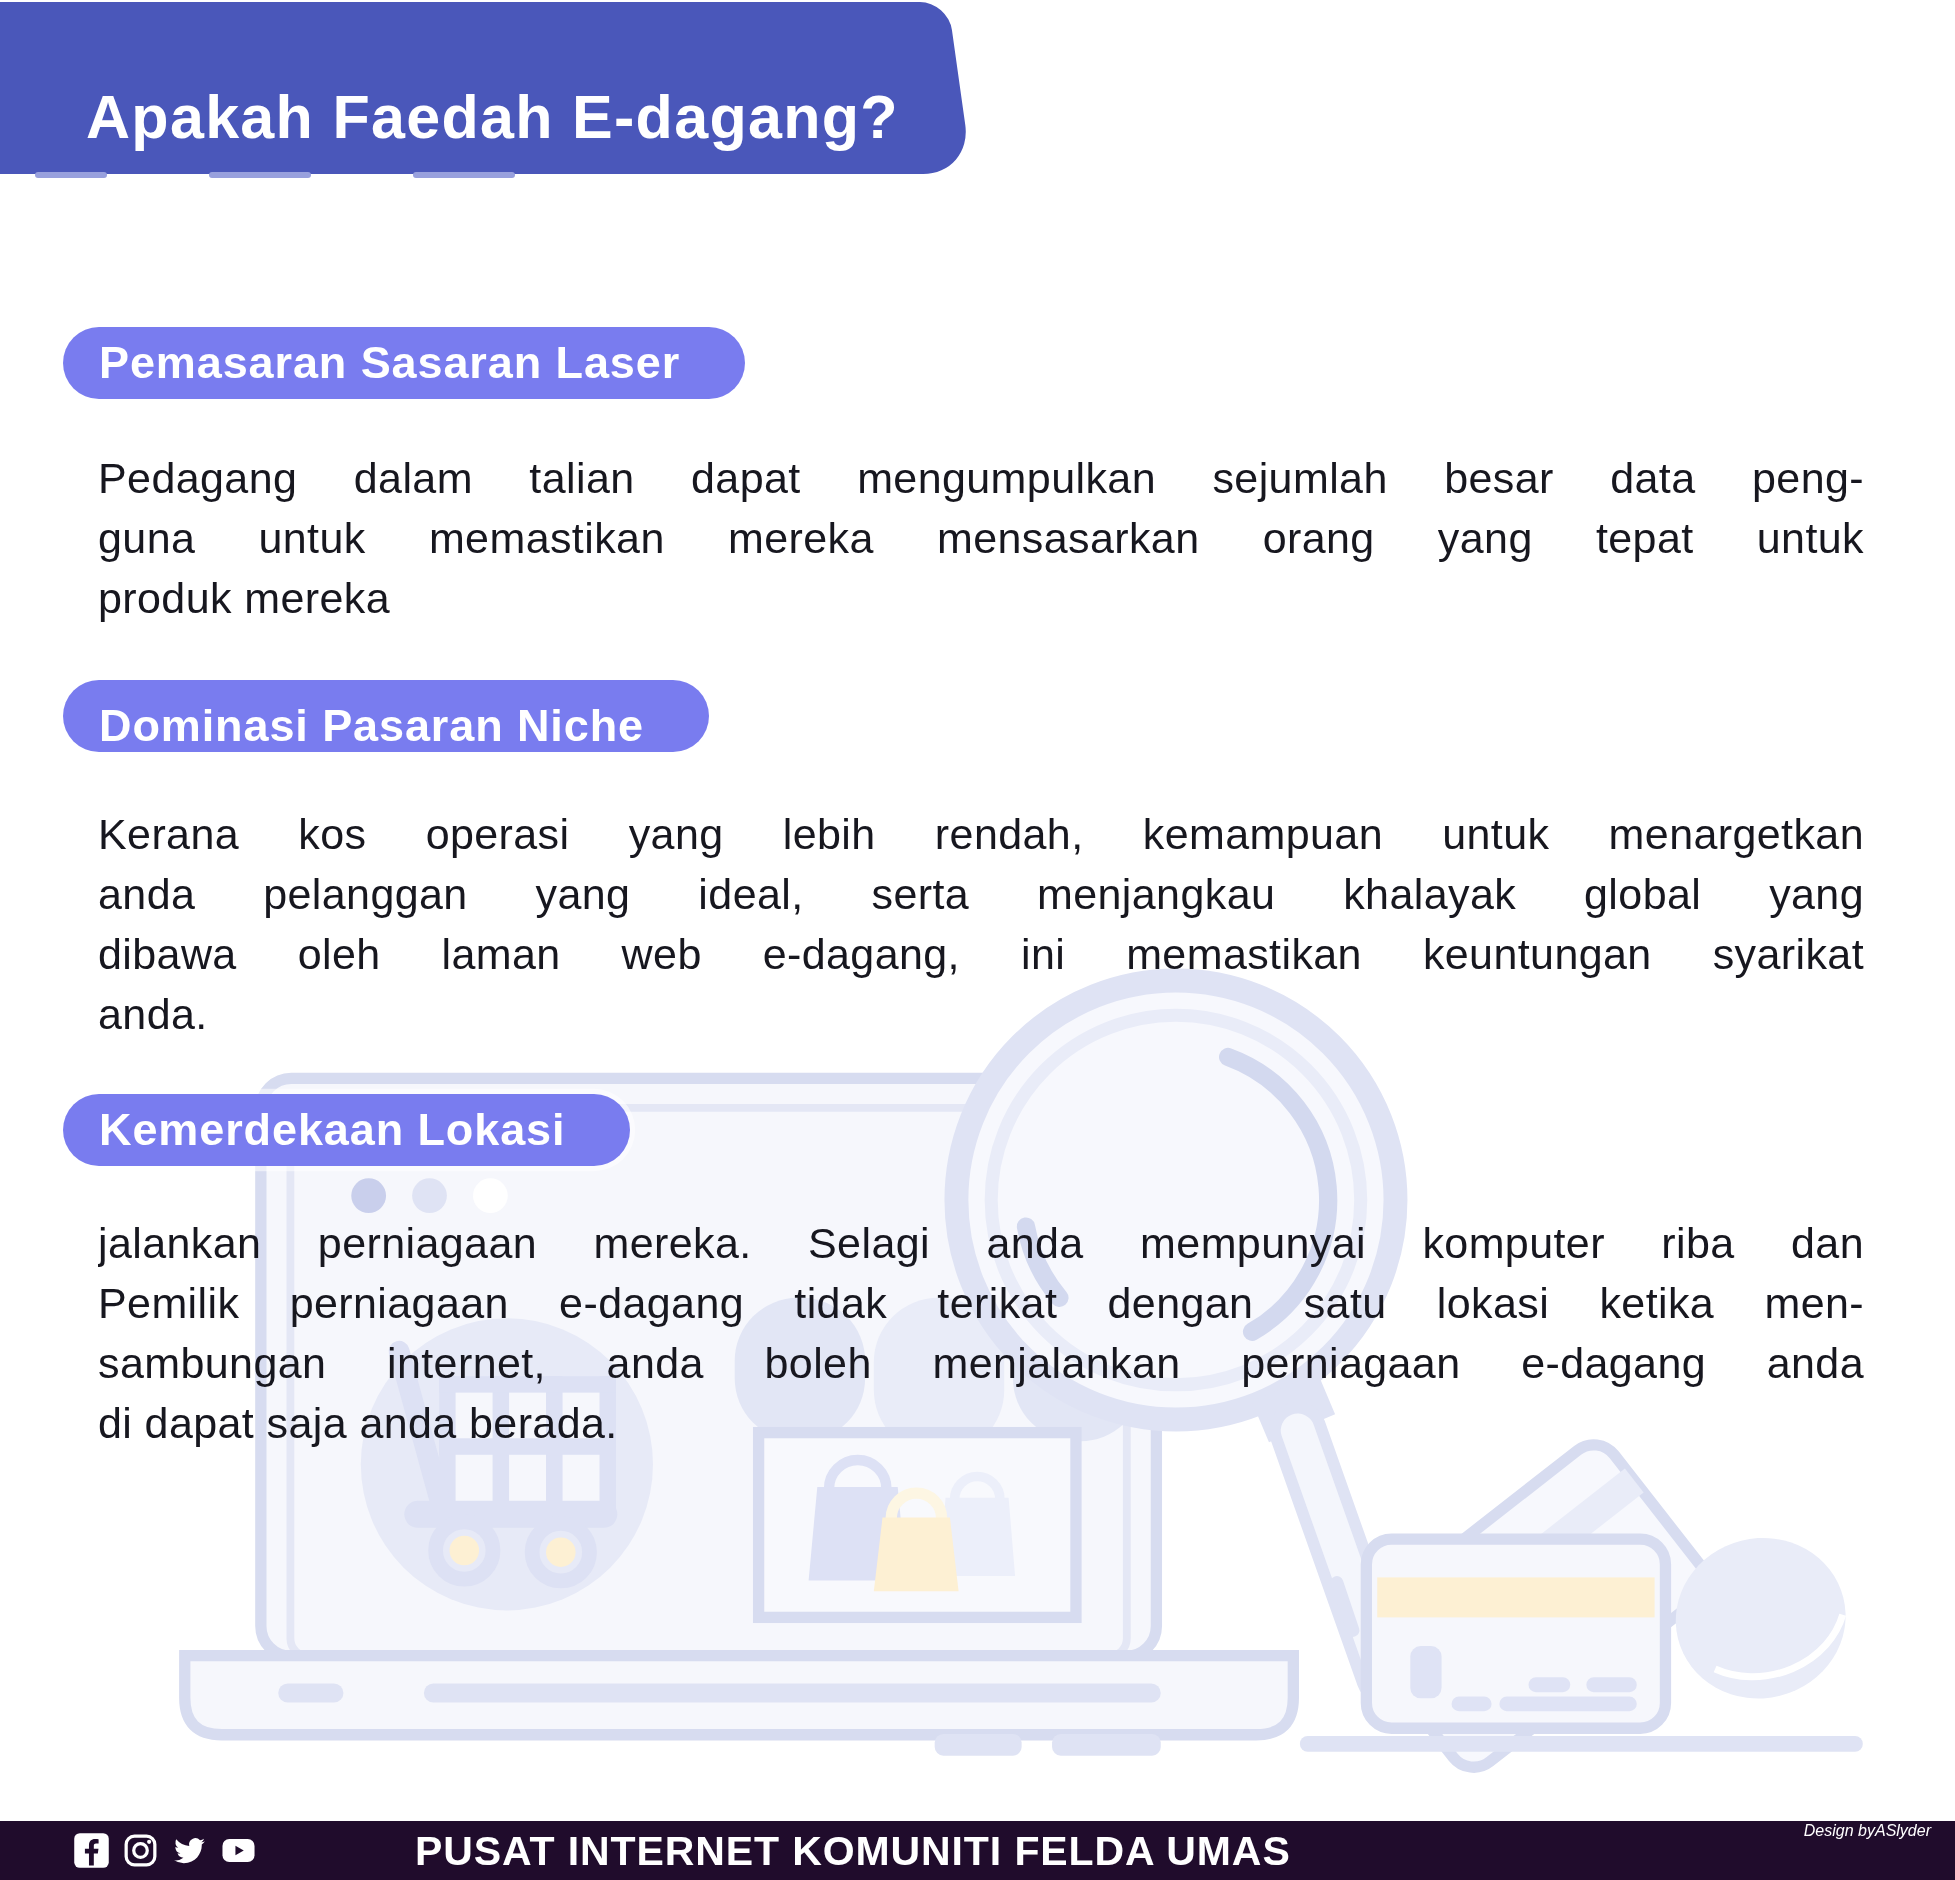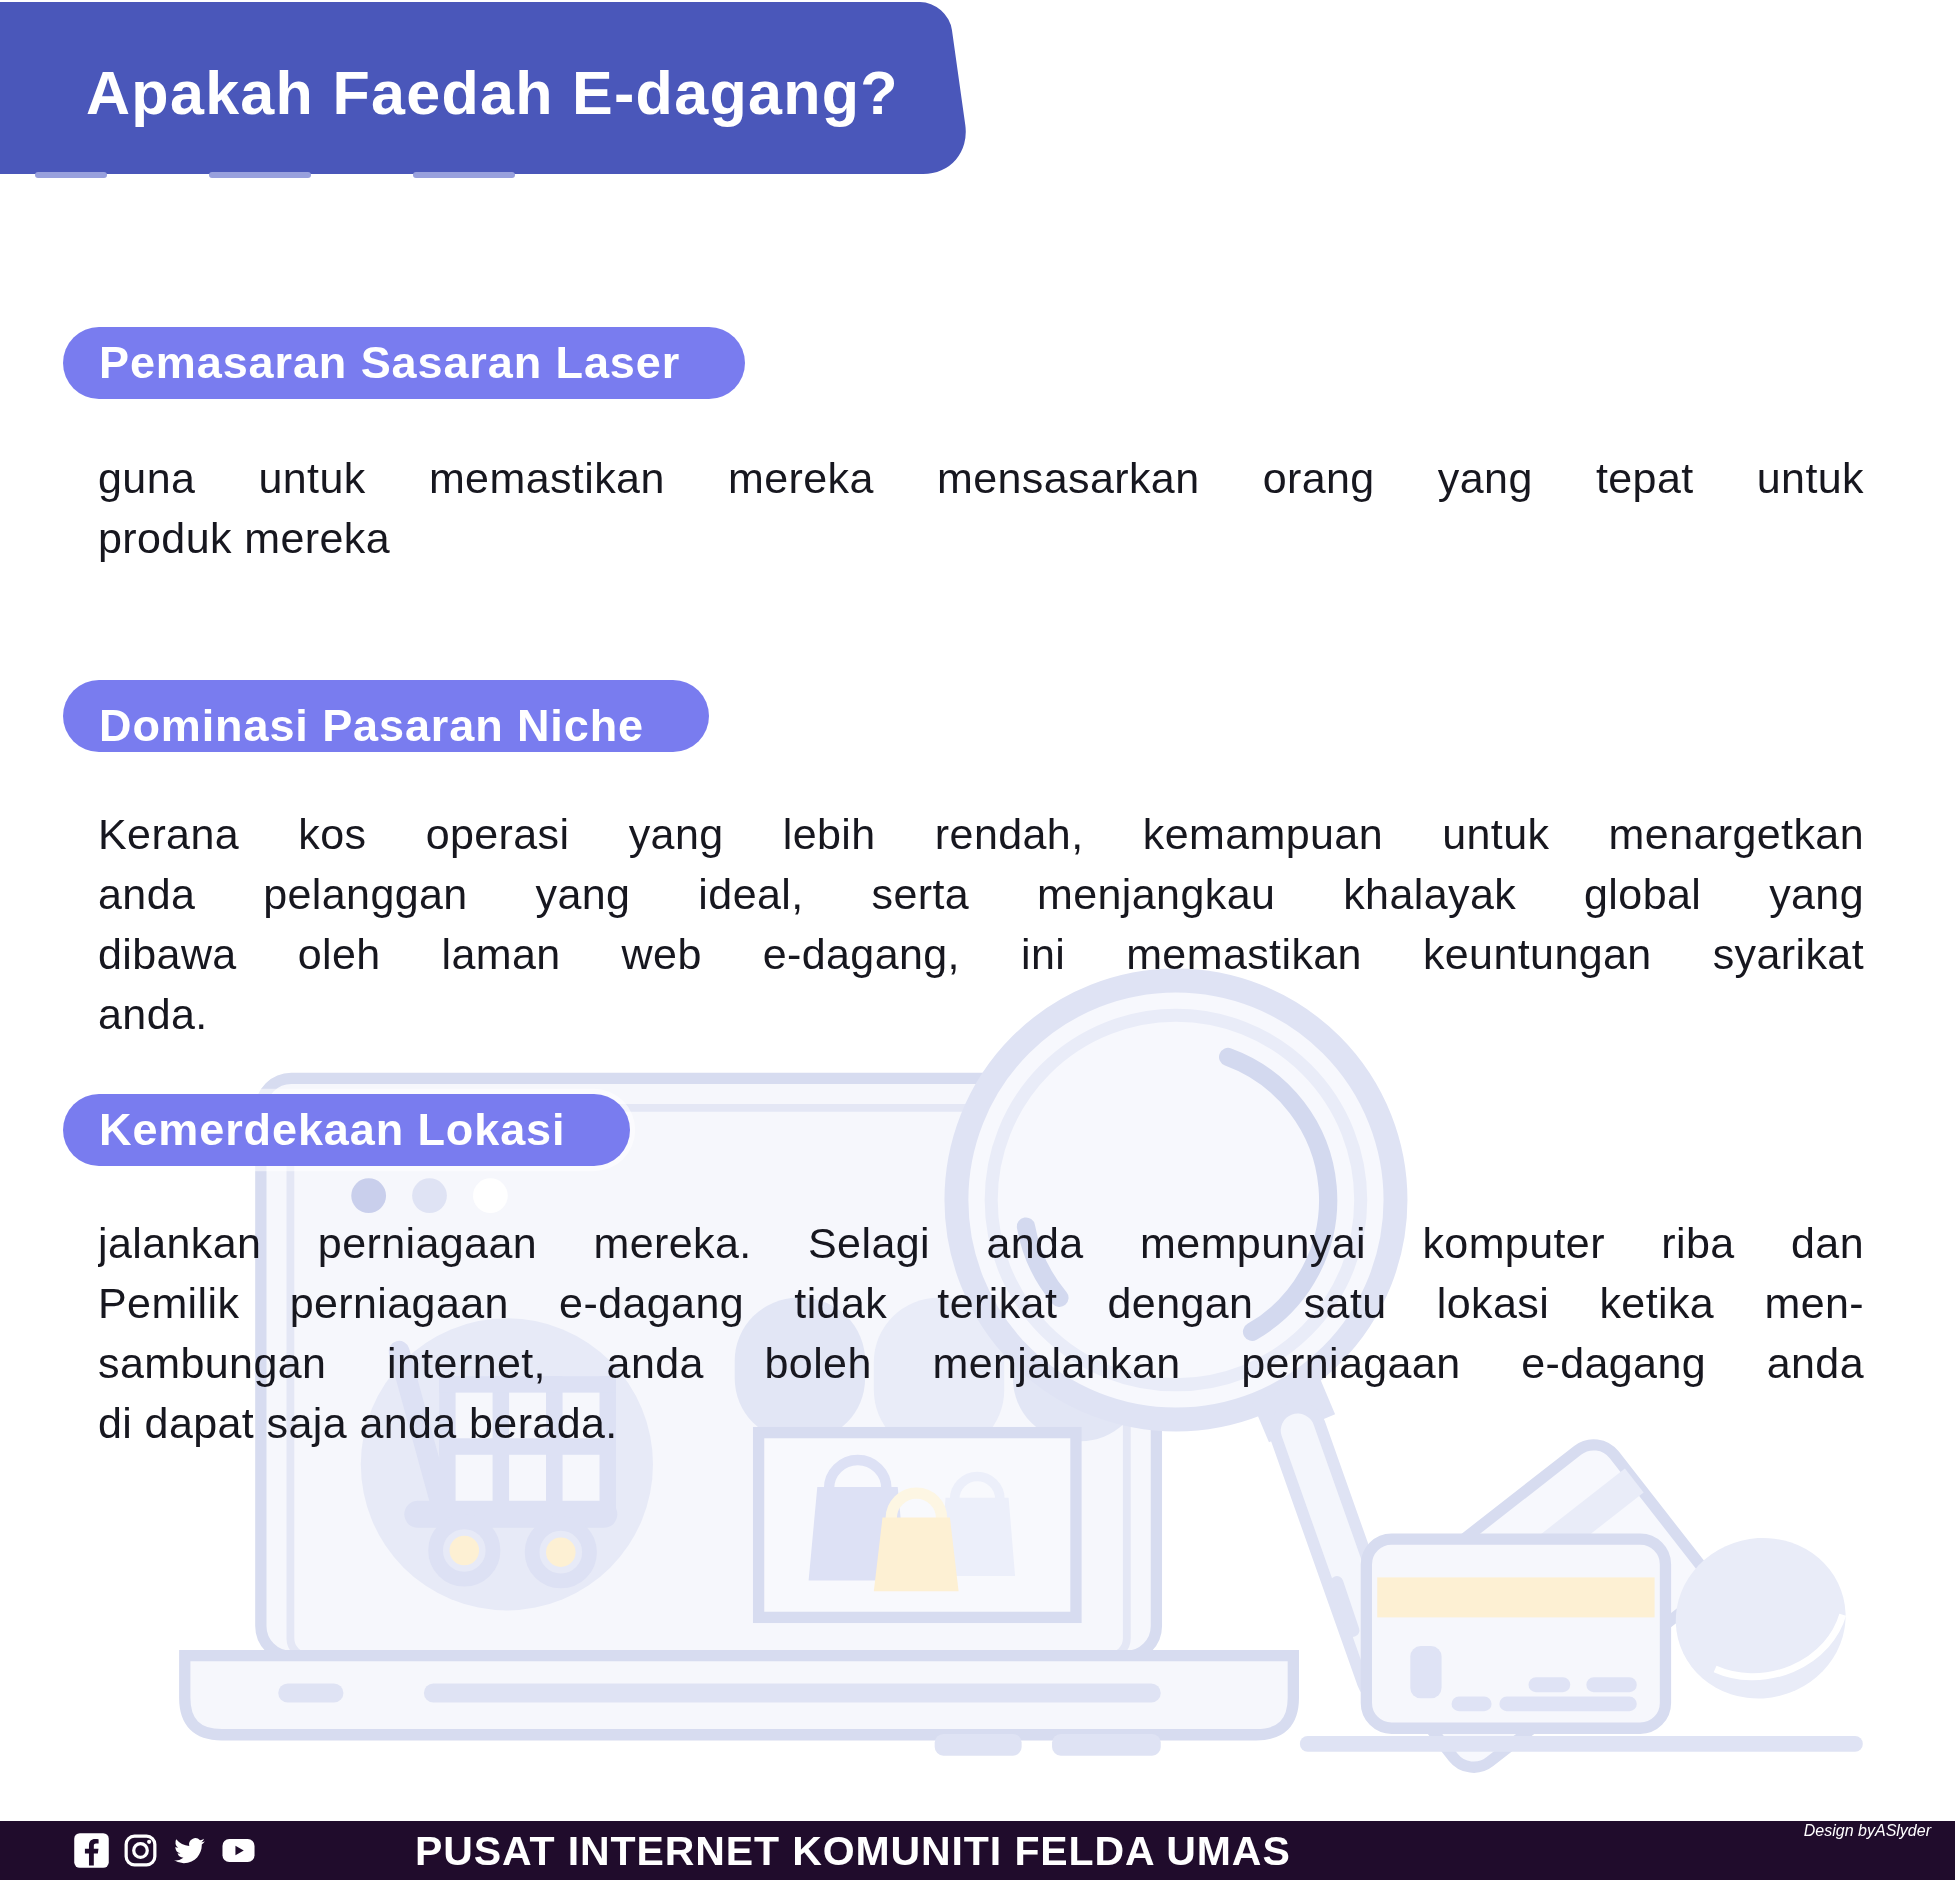--- a/index.html
+++ b/index.html
@@ -25,21 +25,21 @@
   }
   .banner-fold{
     position:absolute; top:172px; height:6px;
     background:#98a0dd; z-index:1; border-radius:3px;
   }
   .fold-a{left:35px;width:72px;}
   .fold-b{left:209px;width:102px;}
   .fold-c{left:413px;width:102px;}
   .page-title{
     position:absolute;
-    left:86px; top:42px;
+    left:86px; top:66px;
     z-index:2;
     color:#ffffff;
     font-size:61px;
     font-weight:bold;
     letter-spacing:1.3px;
     line-height:70px;
     white-space:nowrap;
     margin-top:16px;
   }
 
@@ -228,20 +228,21 @@
   <div class="banner"></div>
   <div class="banner-fold fold-a"></div>
   <div class="banner-fold fold-b"></div>
   <div class="banner-fold fold-c"></div>
   <h1 class="page-title">Apakah Faedah E-dagang?</h1>
 
   <div class="pill pill-1">
     <span>Pemasaran Sasaran Laser</span>
   </div>
   <div class="para para-1">
+    <div class="jline">Pedagang dalam talian dapat mengumpulkan sejumlah besar data peng-</div>
     <div class="jline">guna untuk memastikan mereka mensasarkan orang yang tepat untuk</div>
     <div class="lline">produk mereka</div>
   </div>
 
   <div class="pill pill-2">
     <span>Dominasi Pasaran Niche</span>
   </div>
   <div class="para para-2">
     <div class="jline">Kerana kos operasi yang lebih rendah, kemampuan untuk menargetkan</div>
     <div class="jline">anda pelanggan yang ideal, serta menjangkau khalayak global yang</div>

